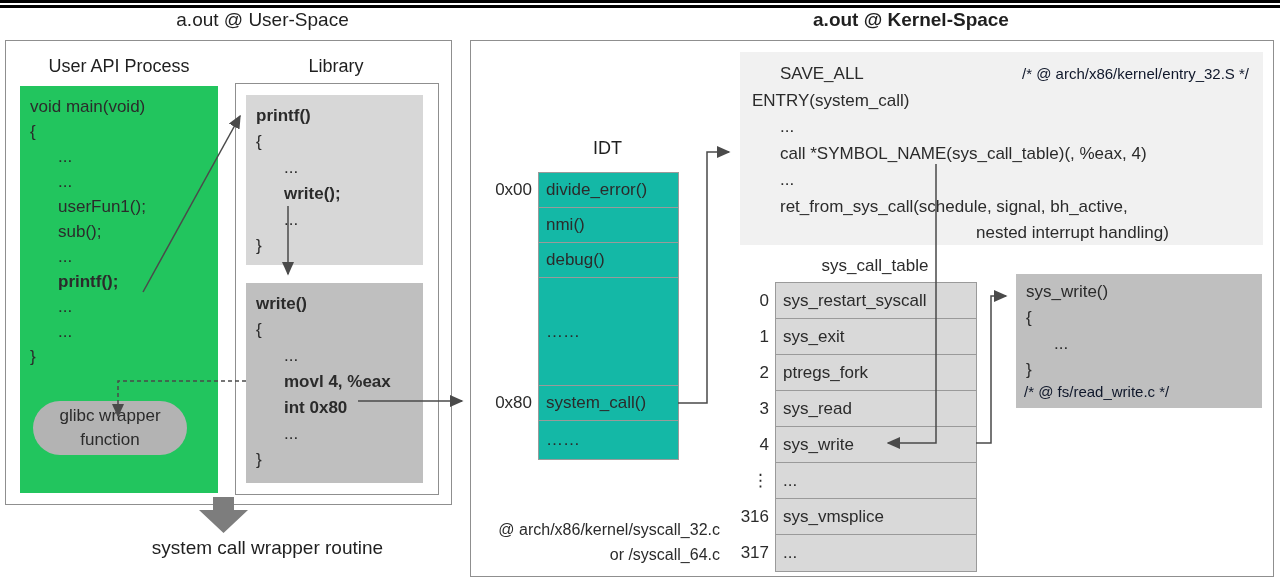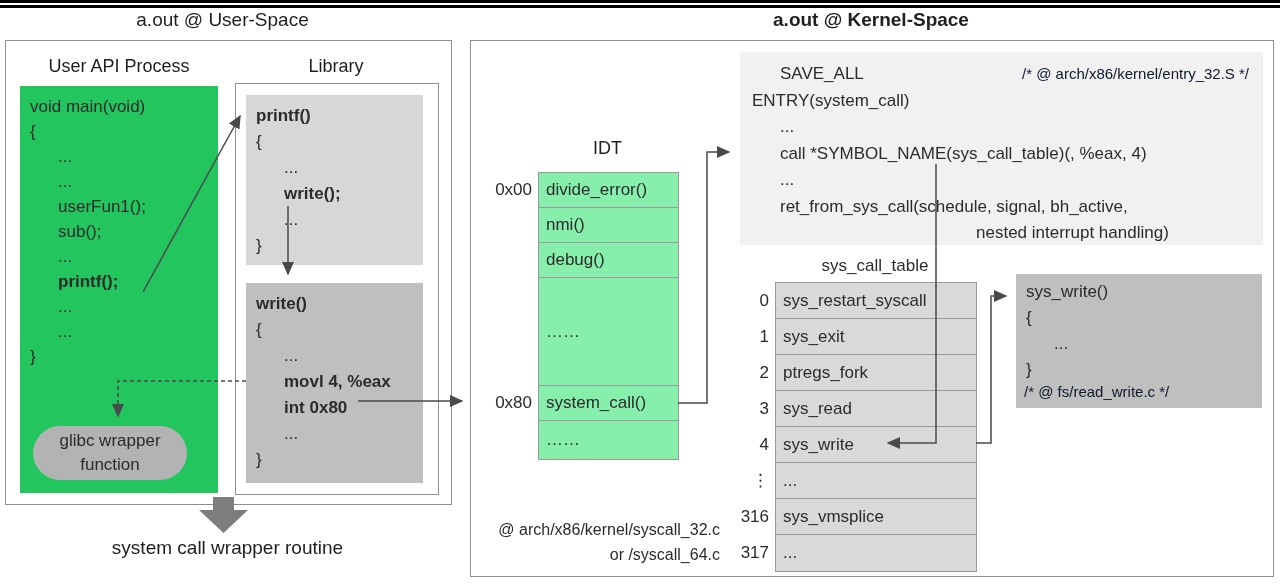--- a/index.html
+++ b/index.html
@@ -5,41 +5,41 @@
   html,body{margin:0;padding:0;background:#fff;}
   #canvas{
     position:relative; width:1280px; height:585px; overflow:hidden;
     background:#fff; color:#2b2b2b;
     font-family:"Liberation Sans", sans-serif; font-size:17px;
   }
   .abs{position:absolute;}
   .center{text-align:center;}
   .top-bar{left:0;top:0;width:1280px;height:8px;
     background:linear-gradient(#000 0 3px,#fff 3px 5px,#000 5px 8px);}
-  .diagram-title{font-size:19px; color:#1f1f1f;}
+  .diagram-title{font-size:19px; color:#1f1f1f;margin-left:40px;}
   .outer-box{background:#fff; border:1.5px solid #8f8f8f;}
   .section-heading{font-size:18px; color:#1f1f1f;}
   .panel-light{background:#22c55e;}
   .code{line-height:25px; padding:8px 0 0 10px;}
   .code .cl{white-space:pre;}
   .block-light{background:#d7d7d7;}
   .block-mid{background:#bfbfbf;}
   .glibc-box{background:#b3b3b3; display:flex; flex-direction:column;
     align-items:center; justify-content:center; line-height:24px;}
   .entry-block{background:#f1f1f1;}
   .entry-block .code{line-height:26.5px; padding:9px 0 0 12px;}
   .small-comment{font-size:15px; color:#0f172a;}
   .tbl{border:1px solid #9a9a9a;}
   .trow{position:relative; display:flex; align-items:center;
     border-bottom:1px solid #9a9a9a; box-sizing:border-box;}
   .trow:last-child{border-bottom:none;}
   .tcell{padding-left:7px; white-space:nowrap;}
   .tidx{position:absolute; right:100%; margin-right:7px; width:54px;
     text-align:right; white-space:nowrap;}
-  .idt .trow{background:#86efac;}
+  .idt .trow{background:#14b8a6;}
   .sct .trow{background:#d9d9d9;}
   .footnote{font-size:16px; line-height:25px; text-align:right;}
   svg.overlay{position:absolute; left:0; top:0; pointer-events:none;}
 </style>
 </head>
 <body>
 
 <div id="canvas">
 
   <div class="abs top-bar"></div>
@@ -59,21 +59,21 @@
       <div class="cl" style="padding-left: 28px;">...</div>
       <div class="cl" style="padding-left: 28px;">userFun1();</div>
       <div class="cl" style="padding-left: 28px;">sub();</div>
       <div class="cl" style="padding-left: 28px;">...</div>
       <div class="cl" style="padding-left: 28px; font-weight: bold;">printf();</div>
       <div class="cl" style="padding-left: 28px;">...</div>
       <div class="cl" style="padding-left: 28px;">...</div>
       <div class="cl" style="padding-left: 0px;">}</div>
     </div>
 
-  <div class="abs glibc-box" style="left:33px;top:426px;width:154px;height:54px;border-radius:27px;">
+  <div class="abs glibc-box" style="left:33px;top:401px;width:154px;height:54px;border-radius:27px;">
     <div>glibc wrapper</div>
     <div>function</div>
   </div>
 
   <div class="abs outer-box" style="left:235px;top:83px;width:202px;height:410px;"></div>
 
   <div class="abs block-light code" style="left:246px;top:95px;width:167px;height:162px;line-height:26px;">
       <div class="cl" style="padding-left: 0px; font-weight: bold;">printf()</div>
       <div class="cl" style="padding-left: 0px;">{</div>
       <div class="cl" style="padding-left: 28px;">...</div>

